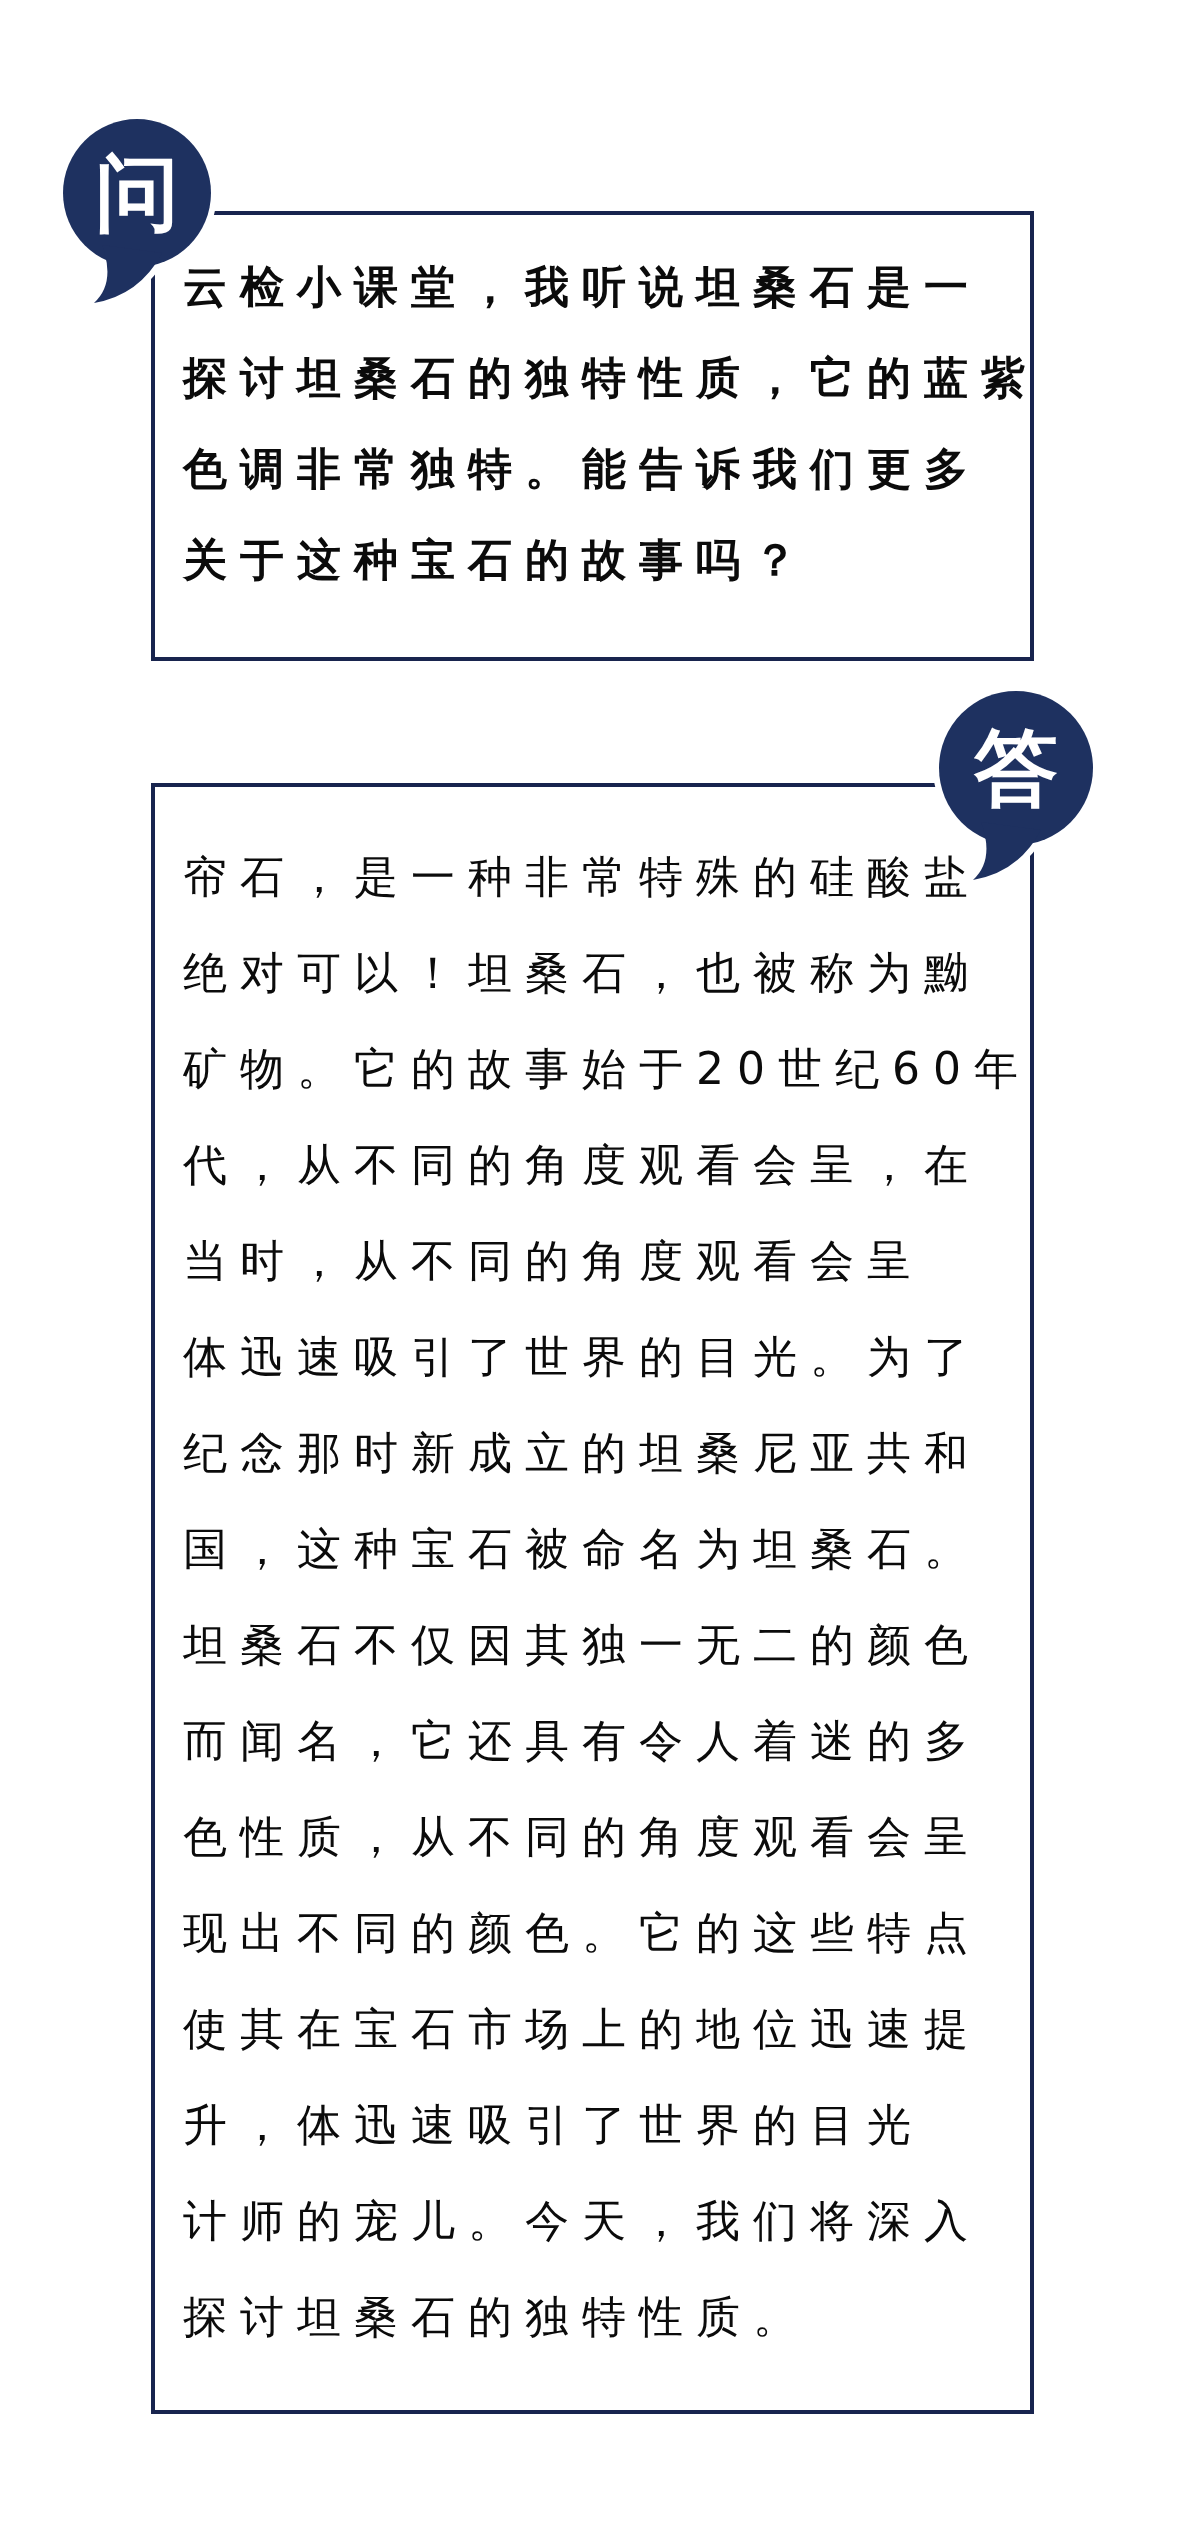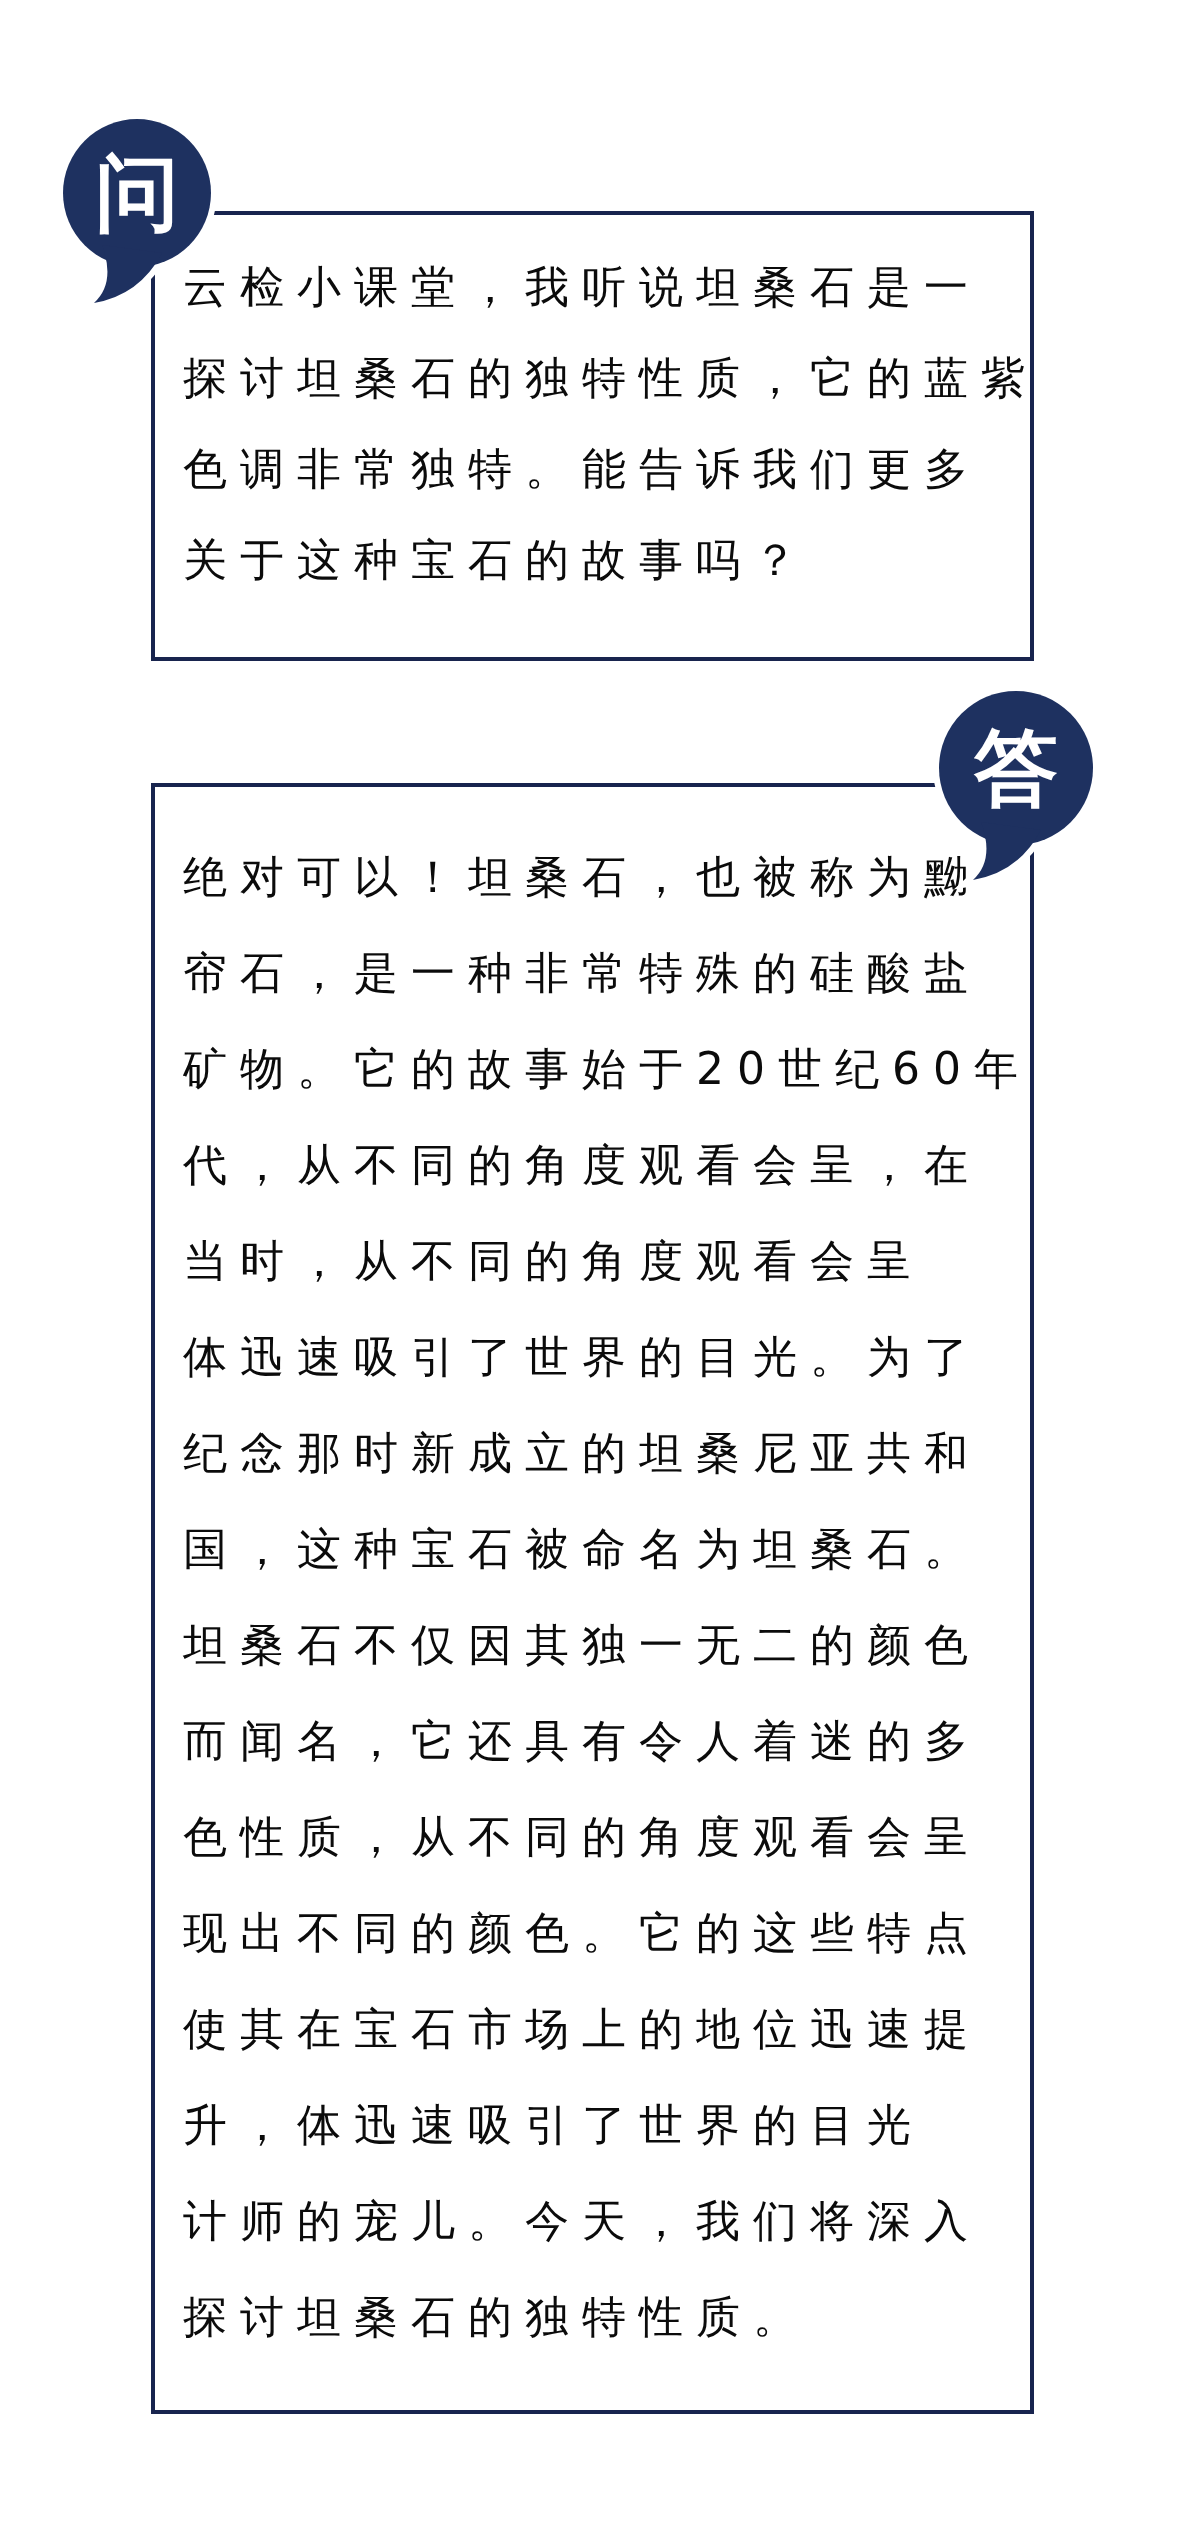--- a/index.html
+++ b/index.html
@@ -37,21 +37,21 @@
   .answer-box   .text-block { padding: 42px 28px 0 28px; }
 
   .ln {
     white-space: nowrap;
     font-size: 44px;
     letter-spacing: 13px;
     color: var(--a-text);
   }
   .question-box .ln {
     line-height: 91px;
-    font-weight: 400;
+    font-weight: 700;
     color: var(--q-text);
   }
   .answer-box .ln {
     line-height: 96px;
     font-weight: 400;
   }
 
   .bubble {
     position: absolute;
     width: 170px;
@@ -116,22 +116,22 @@
       <g class="body">
         <circle cx="85" cy="88" r="77"></circle>
         <path d="M 50 142 Q 64 180 42 200 Q 88 192 110 150 Z"></path>
       </g>
     </svg>
     <span class="badge-glyph">答</span>
   </div>
 
   <div class="qa-box answer-box">
     <div class="text-block">
+      <div class="ln">帘石，是一种非常特殊的硅酸盐</div>
       <div class="ln">绝对可以！坦桑石，也被称为黝</div>
-      <div class="ln">帘石，是一种非常特殊的硅酸盐</div>
       <div class="ln">矿物。它的故事始于20世纪60年</div>
       <div class="ln">代，从不同的角度观看会呈，在</div>
       <div class="ln">当时，从不同的角度观看会呈</div>
       <div class="ln">体迅速吸引了世界的目光。为了</div>
       <div class="ln">纪念那时新成立的坦桑尼亚共和</div>
       <div class="ln">国，这种宝石被命名为坦桑石。</div>
       <div class="ln">坦桑石不仅因其独一无二的颜色</div>
       <div class="ln">而闻名，它还具有令人着迷的多</div>
       <div class="ln">色性质，从不同的角度观看会呈</div>
       <div class="ln">现出不同的颜色。它的这些特点</div>

